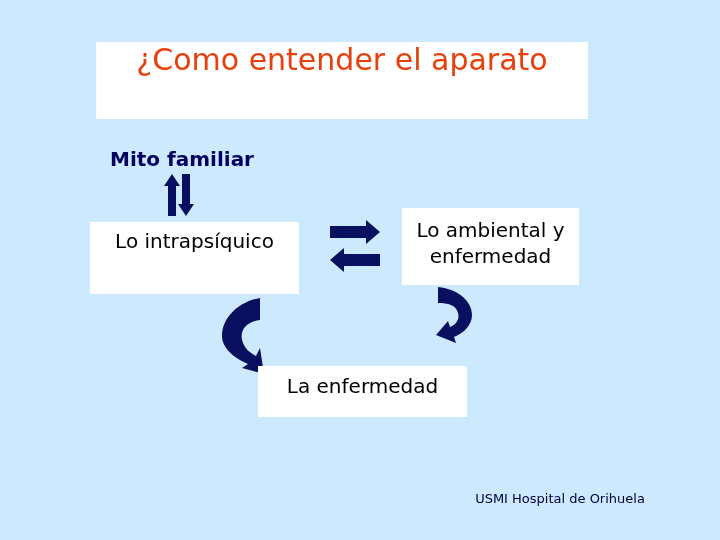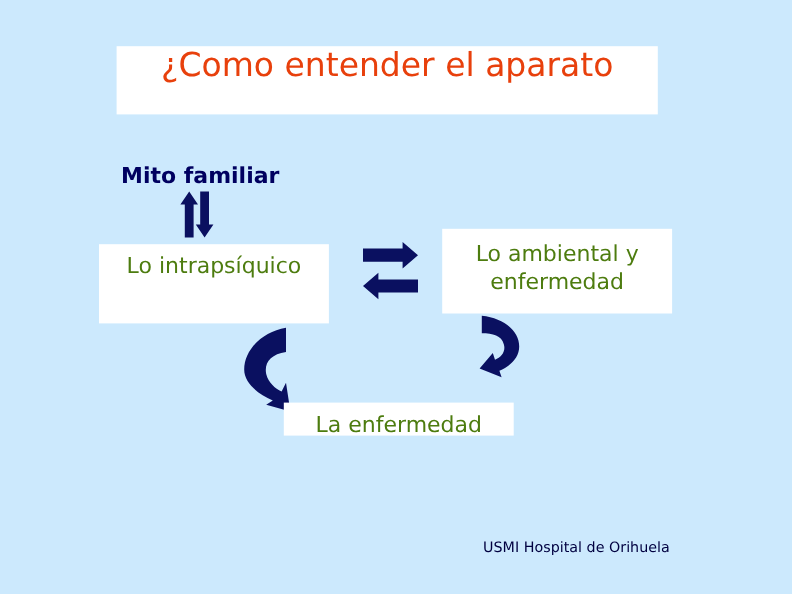--- a/index.html
+++ b/index.html
@@ -1,28 +1,28 @@
 <!DOCTYPE html>
 <html><head>
 <meta charset="utf-8">
 <style>
   html, body { margin:0; padding:0; }
   body { width:720px; height:540px; background:#cce9fd; position:relative; overflow:hidden;
          font-family:"DejaVu Sans", sans-serif; }
-  .box { position:absolute; background:#ffffff; text-align:center; color:#4d7c0f; }
-  #title-box { left:106px; top:42px; width:492px; height:62px; color:#e8400c;
+  .box { position:absolute; background:#ffffff; text-align:center; color:#000000; }
+  #title-box { left:96px; top:42px; width:492px; height:77px; color:#e8400c;
                font-size:30px; line-height:33px; padding-top:0; box-sizing:border-box; }
   #title-box div { margin-top:1px; }
   #mito { position:absolute; left:110px; top:147px; font-size:20px; color:#000060;font-weight:bold; }
   #intra-box { left:90px; top:222px; width:209px; height:72px; font-size:20px; line-height:20px;
                padding-top:9px; box-sizing:border-box; }
-  #amb-box { left:402px; top:208px; width:209px; height:77px; font-size:20px; line-height:26px;
+  #amb-box { left:402px; top:208px; width:177px; height:77px; font-size:20px; line-height:26px;
              padding-top:9px; box-sizing:border-box; }
-  #enf-box { left:258px; top:366px; width:209px; height:30px; font-size:20px; line-height:41px; }
-  #footer { position:absolute; left:424px; top:490px; width:200px; text-align:center;
+  #enf-box { left:258px; top:366px; width:209px; height:51px; font-size:20px; line-height:41px; }
+  #footer { position:absolute; left:460px; top:490px; width:200px; text-align:center;
             font-size:13px; line-height:17px; color:#000040; }
   svg.arrow { position:absolute; overflow:visible; }
 </style>
 </head>
 <body>
 
 <div class="box" id="title-box">
   <div>¿Como entender el aparato</div>
 </div>
 

